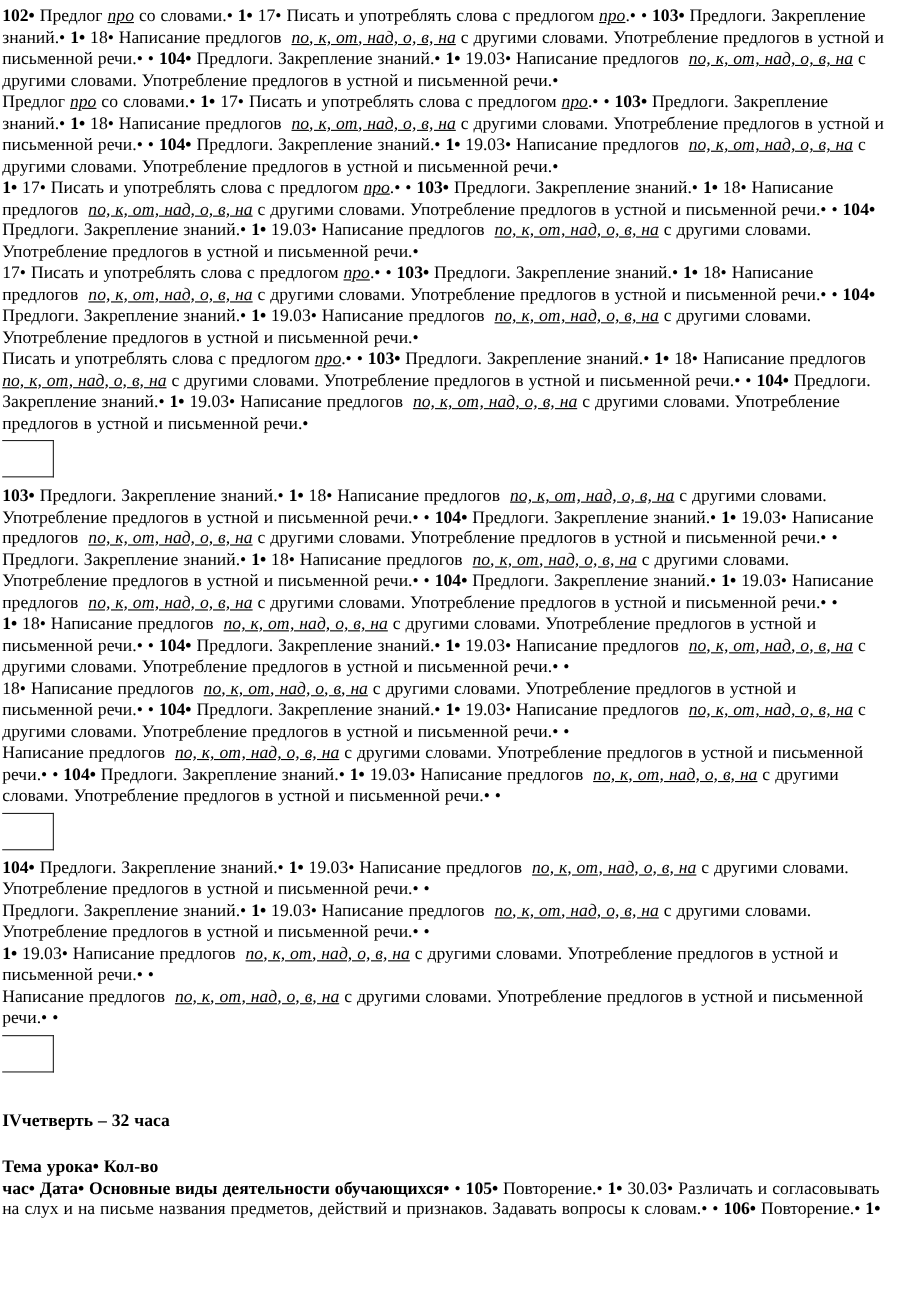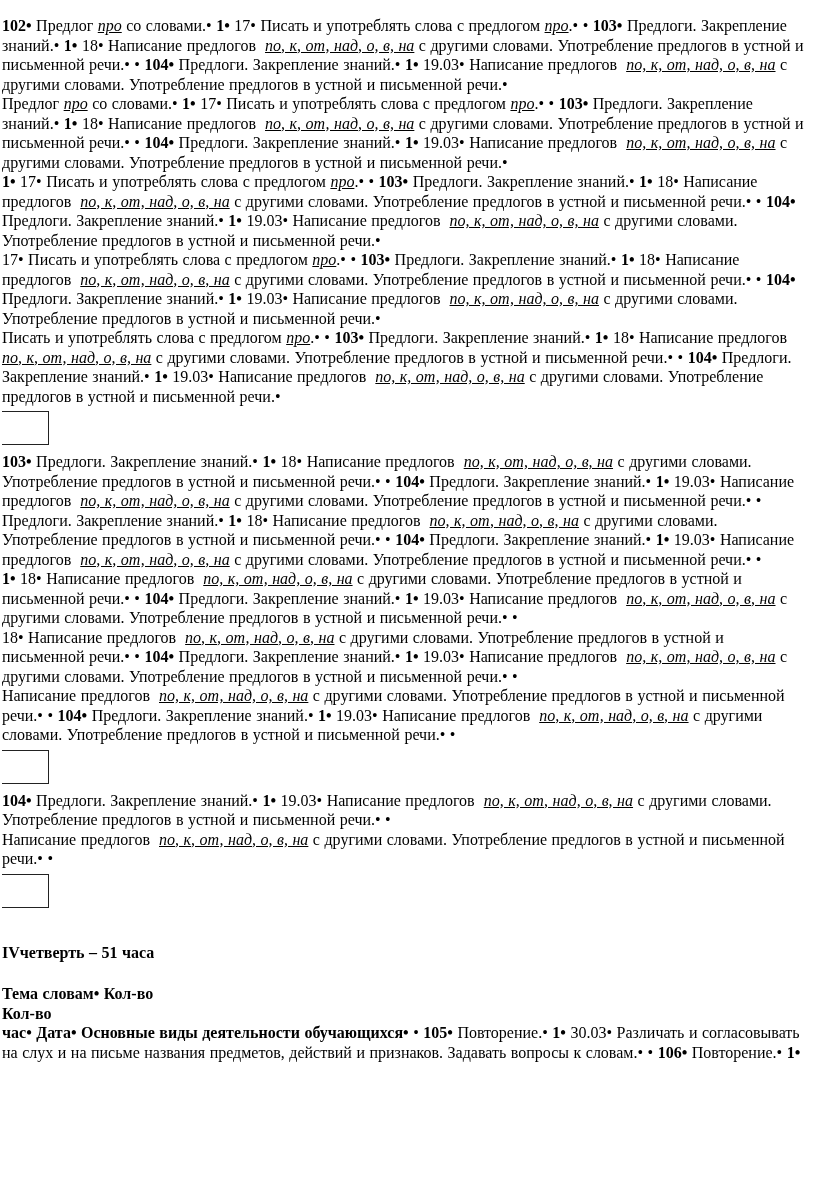--- a/index.html
+++ b/index.html
@@ -11,21 +11,21 @@
     color: #000000;
     font-family: "Liberation Serif", serif;
     font-size: 16px;
     line-height: 19.5px;
     overflow: hidden;
   }
   .page {
     box-sizing: border-box;
     width: 816px;
     height: 1186px;
-    padding: 16px 6px 0 2px;
+    padding: 5px 6px 0 2px;
     overflow: hidden;
   }
   .para {
     margin: 0;
     white-space: pre-wrap;
     word-spacing: 0.5px;
   }
   .run-r { font-weight: normal; font-style: normal; }
   .run-b { font-weight: bold; }
   .run-iu { font-style: italic; text-decoration: underline; }
@@ -48,21 +48,22 @@
     <p class="para"><span class="run-r">17• </span><span class="run-r">Писать и употреблять слова с предлогом </span><span class="run-iu">про</span><span class="run-r">.• • </span><span class="run-b">103• </span><span class="run-r">Предлоги. Закрепление знаний.• </span><span class="run-b">1• </span><span class="run-r">18• </span><span class="run-r">Написание предлогов  </span><span class="run-iu">по, к, от, над, о, в, на</span><span class="run-r"> с другими словами. Употребление предлогов в устной и письменной речи.• </span><span class="run-r">• </span><span class="run-b">104• </span><span class="run-r">Предлоги. Закрепление знаний.• </span><span class="run-b">1• </span><span class="run-r">19.03• </span><span class="run-r">Написание предлогов  </span><span class="run-iu">по, к, от, над, о, в, на</span><span class="run-r"> с другими словами. Употребление предлогов в устной и письменной речи.•</span></p>
     <p class="para"><span class="run-r">Писать и употреблять слова с предлогом </span><span class="run-iu">про</span><span class="run-r">.• • </span><span class="run-b">103• </span><span class="run-r">Предлоги. Закрепление знаний.• </span><span class="run-b">1• </span><span class="run-r">18• </span><span class="run-r">Написание предлогов  </span><span class="run-iu">по, к, от, над, о, в, на</span><span class="run-r"> с другими словами. Употребление предлогов в устной и письменной речи.• </span><span class="run-r">• </span><span class="run-b">104• </span><span class="run-r">Предлоги. Закрепление знаний.• </span><span class="run-b">1• </span><span class="run-r">19.03• </span><span class="run-r">Написание предлогов  </span><span class="run-iu">по, к, от, над, о, в, на</span><span class="run-r"> с другими словами. Употребление предлогов в устной и письменной речи.•</span></p>
     <div class="cellbox"></div>
     <p class="para"><span class="run-b">103• </span><span class="run-r">Предлоги. Закрепление знаний.• </span><span class="run-b">1• </span><span class="run-r">18• </span><span class="run-r">Написание предлогов  </span><span class="run-iu">по, к, от, над, о, в, на</span><span class="run-r"> с другими словами. Употребление предлогов в устной и письменной речи.• </span><span class="run-r">• </span><span class="run-b">104• </span><span class="run-r">Предлоги. Закрепление знаний.• </span><span class="run-b">1• </span><span class="run-r">19.03• </span><span class="run-r">Написание предлогов  </span><span class="run-iu">по, к, от, над, о, в, на</span><span class="run-r"> с другими словами. Употребление предлогов в устной и письменной речи.•</span><span class="run-r"> •</span></p>
     <p class="para"><span class="run-r">Предлоги. Закрепление знаний.• </span><span class="run-b">1• </span><span class="run-r">18• </span><span class="run-r">Написание предлогов  </span><span class="run-iu">по, к, от, над, о, в, на</span><span class="run-r"> с другими словами. Употребление предлогов в устной и письменной речи.• </span><span class="run-r">• </span><span class="run-b">104• </span><span class="run-r">Предлоги. Закрепление знаний.• </span><span class="run-b">1• </span><span class="run-r">19.03• </span><span class="run-r">Написание предлогов  </span><span class="run-iu">по, к, от, над, о, в, на</span><span class="run-r"> с другими словами. Употребление предлогов в устной и письменной речи.•</span><span class="run-r"> •</span></p>
     <p class="para"><span class="run-b">1• </span><span class="run-r">18• </span><span class="run-r">Написание предлогов  </span><span class="run-iu">по, к, от, над, о, в, на</span><span class="run-r"> с другими словами. Употребление предлогов в устной и письменной речи.• </span><span class="run-r">• </span><span class="run-b">104• </span><span class="run-r">Предлоги. Закрепление знаний.• </span><span class="run-b">1• </span><span class="run-r">19.03• </span><span class="run-r">Написание предлогов  </span><span class="run-iu">по, к, от, над, о, в, на</span><span class="run-r"> с другими словами. Употребление предлогов в устной и письменной речи.•</span><span class="run-r"> •</span></p>
     <p class="para"><span class="run-r">18• </span><span class="run-r">Написание предлогов  </span><span class="run-iu">по, к, от, над, о, в, на</span><span class="run-r"> с другими словами. Употребление предлогов в устной и письменной речи.• </span><span class="run-r">• </span><span class="run-b">104• </span><span class="run-r">Предлоги. Закрепление знаний.• </span><span class="run-b">1• </span><span class="run-r">19.03• </span><span class="run-r">Написание предлогов  </span><span class="run-iu">по, к, от, над, о, в, на</span><span class="run-r"> с другими словами. Употребление предлогов в устной и письменной речи.•</span><span class="run-r"> •</span></p>
     <p class="para"><span class="run-r">Написание предлогов  </span><span class="run-iu">по, к, от, над, о, в, на</span><span class="run-r"> с другими словами. Употребление предлогов в устной и письменной речи.• </span><span class="run-r">• </span><span class="run-b">104• </span><span class="run-r">Предлоги. Закрепление знаний.• </span><span class="run-b">1• </span><span class="run-r">19.03• </span><span class="run-r">Написание предлогов  </span><span class="run-iu">по, к, от, над, о, в, на</span><span class="run-r"> с другими словами. Употребление предлогов в устной и письменной речи.•</span><span class="run-r"> •</span></p>
     <div class="cellbox"></div>
     <p class="para"><span class="run-b">104• </span><span class="run-r">Предлоги. Закрепление знаний.• </span><span class="run-b">1• </span><span class="run-r">19.03• </span><span class="run-r">Написание предлогов  </span><span class="run-iu">по, к, от, над, о, в, на</span><span class="run-r"> с другими словами. Употребление предлогов в устной и письменной речи.•</span><span class="run-r"> •</span></p>
+    <p class="para"><span class="run-r">Предлоги. Закрепление знаний.• </span><span class="run-b">1• </span><span class="run-r">19.03• </span><span class="run-r">Написание предлогов  </span><span class="run-iu">по, к, от, над, о, в, на</span><span class="run-r"> с другими словами. Употребление предлогов в устной и письменной речи.•</span><span class="run-r"> •</span></p>
+    <p class="para"><span class="run-b">1• </span><span class="run-r">19.03• </span><span class="run-r">Написание предлогов  </span><span class="run-iu">по, к, от, над, о, в, на</span><span class="run-r"> с другими словами. Употребление предлогов в устной и письменной речи.•</span><span class="run-r"> •</span></p>
     <p class="para"><span class="run-r">Написание предлогов  </span><span class="run-iu">по, к, от, над, о, в, на</span><span class="run-r"> с другими словами. Употребление предлогов в устной и письменной речи.•</span><span class="run-r"> •</span></p>
     <div class="cellbox"></div>
     <div class="gap" style="height: 28px;"></div>
-    <p class="para"><span class="run-b">IVчетверть – 51 часа</span></p>
+    <p class="para"><span class="run-b">IVчетверть – 32 часа</span></p>
     <div class="gap" style="height: 22px;"></div>
-    <p class="para"><span class="run-b">Тема словам• Кол-во</span></p>
-    <p class="para"><span class="run-b">Кол-во</span></p>
+    <p class="para"><span class="run-b">Тема урока• Кол-во</span></p>
     <p class="para"><span class="run-b">час• Дата• Основные виды деятельности обучающихся• </span><span class="run-r">• </span><span class="run-b">105• </span><span class="run-r">Повторение.• </span><span class="run-b">1• </span><span class="run-r">30.03• Различать и согласовывать на слух и на письме названия предметов, действий и признаков. Задавать вопросы к словам.• • </span><span class="run-b">106• </span><span class="run-r">Повторение.• </span><span class="run-b">1• </span></p>
   </div>
 
 </body></html>

